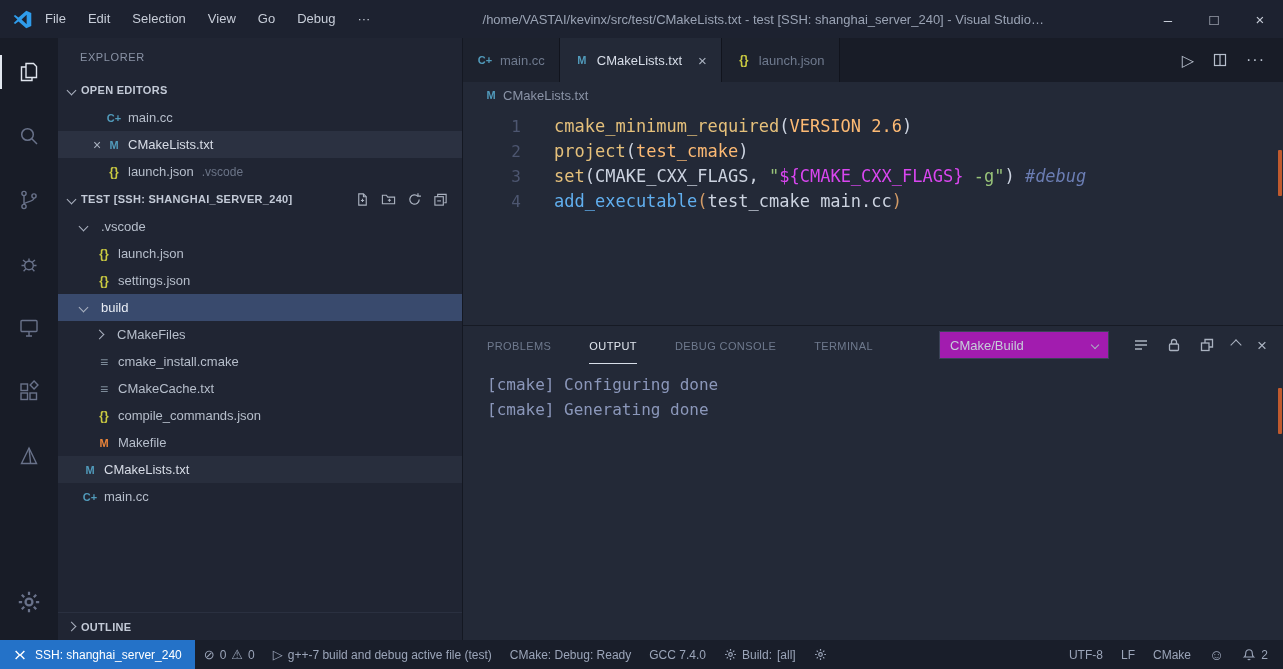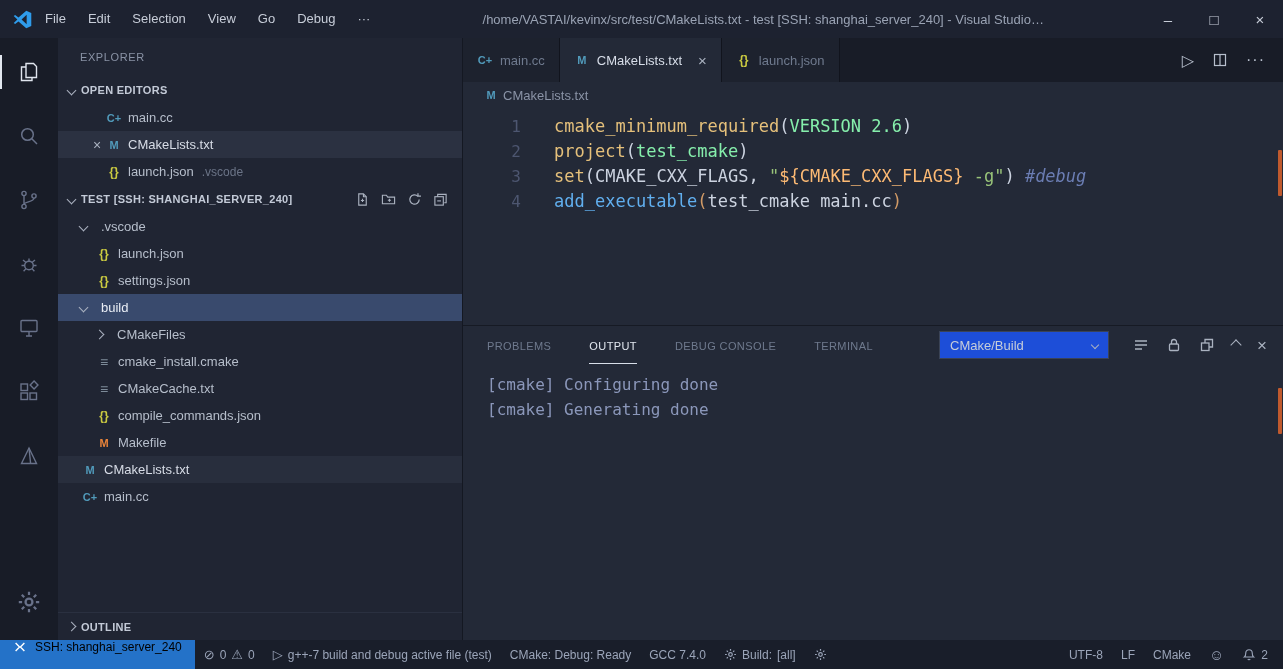--- a/index.html
+++ b/index.html
@@ -63,48 +63,48 @@
   .tab-actions{margin-left:auto;display:flex;align-items:center;gap:18px;padding-right:18px;color:#b7bfcd}
   .run-ico{font-size:16px}
   .more-ico{font-size:16px;letter-spacing:1px}
   .breadcrumb{height:26px;flex:0 0 26px;display:flex;align-items:center;padding-left:20px;font-size:13px;color:#8a93a6;gap:4px;background:#232937}
   .code{flex:1;background:#232937;font-family:"DejaVu Sans Mono",monospace;font-size:17px;line-height:25px;padding-top:6px;overflow:hidden;position:relative}
   .cline{display:flex}
   .lnum{width:58px;flex:0 0 58px;text-align:right;color:#4d5670;font-size:16px}
   .ltext{padding-left:33px;white-space:pre}
   .sg[data-c="fn"]{color:#e5c07b}
   .sg[data-c="df"]{color:#ccd3e0}
-  .sg[data-c="pm"]{color:#86efac}
+  .sg[data-c="pm"]{color:#fdba74}
   .sg[data-c="st"]{color:#98c379}
-  .sg[data-c="vr"]{color:#fdba74}
+  .sg[data-c="vr"]{color:#d946ef}
   .sg[data-c="cm"]{color:#6b7db3;font-style:italic}
   .sg[data-c="bl"]{color:#61afef}
   .sg[data-c="or"]{color:#d19a66}
 
   
   .panel{height:315px;flex:0 0 315px;background:#232937;border-top:1px solid #161a24;display:flex;flex-direction:column;position:relative}
   .panel-hdr{height:38px;flex:0 0 38px;display:flex;align-items:center;padding:0 16px 0 24px}
   .ptabs{display:flex;gap:38px;height:100%}
   .ptab{display:flex;align-items:center;font-size:11px;letter-spacing:.4px;color:#6f7a8e;border-bottom:1.5px solid transparent;padding-top:2px;cursor:pointer}
   .ptab[data-state="active"]{color:#e2e7ef;border-bottom-color:#d8dee9}
-  .channel{margin-left:auto;width:170px;height:26px;background:#1d4ed8;border:1px solid #3a4356;display:flex;align-items:center;padding:13px 10px;font-size:13px;color:#c6cdd9}
+  .channel{margin-left:auto;width:170px;height:26px;background:#a21caf;border:1px solid #3a4356;display:flex;align-items:center;padding:13px 10px;font-size:13px;color:#c6cdd9}
   .channel .chev{margin-left:auto;width:6px;height:6px;color:#aab2c0}
   .panel-actions{display:flex;gap:17px;margin-left:24px;color:#aab2c0;align-items:center}
   .panel-actions .chev{width:8px;height:8px}
   .pa-close{font-size:17px;line-height:1}
   .panel-body{flex:1;font-family:"DejaVu Sans Mono",monospace;font-size:16px;line-height:25px;color:#8b97ba;padding:8px 0 0 24px}
   .out-line{white-space:pre}
 
   .marker{position:absolute;right:1px;width:4px;border-radius:1px;background:#c05a2e}
   .mk-editor{top:42px;height:46px}
   .mk-panel{top:62px;height:46px}
 
   
   .statusbar{height:29px;flex:0 0 29px;background:#191e2a;display:flex;align-items:center;font-size:12px;color:#9ba5b9}
-  .sb-chip{height:100%;background:#2472c8;color:#000000;display:flex;align-items:flex-start;gap:8px;padding:0 13px;font-size:12px}
+  .sb-chip{height:100%;background:#2472c8;color:#ffffff;display:flex;align-items:center;gap:8px;padding:0 13px;font-size:12px}
   .sb-item{display:flex;align-items:center;gap:5px;padding:0 9px;height:100%;white-space:nowrap}
   .s-ico{font-size:13px;line-height:1}
   .sb-right{margin-left:auto;display:flex;height:100%;align-items:center;padding-right:6px}
   .smiley{font-size:15px}
   svg{display:block}
 </style>
 </head>
 <body>
 
 <div class="app">

